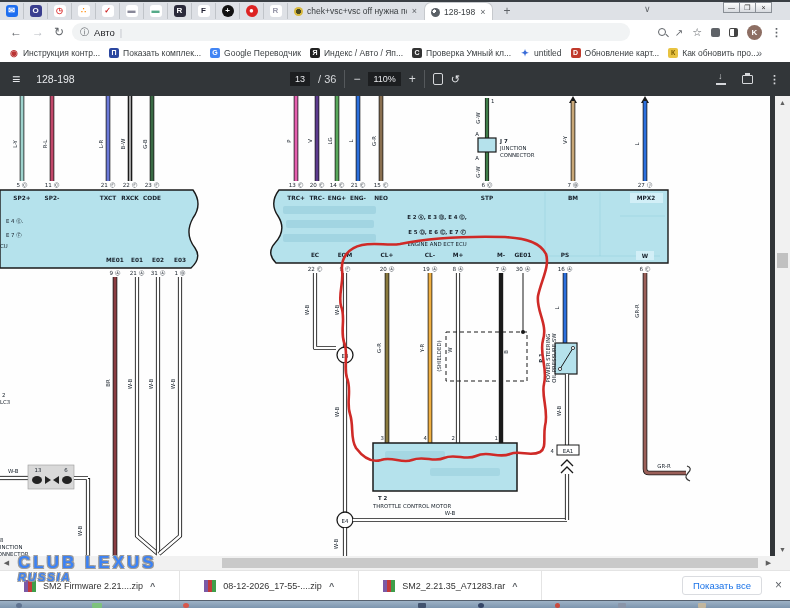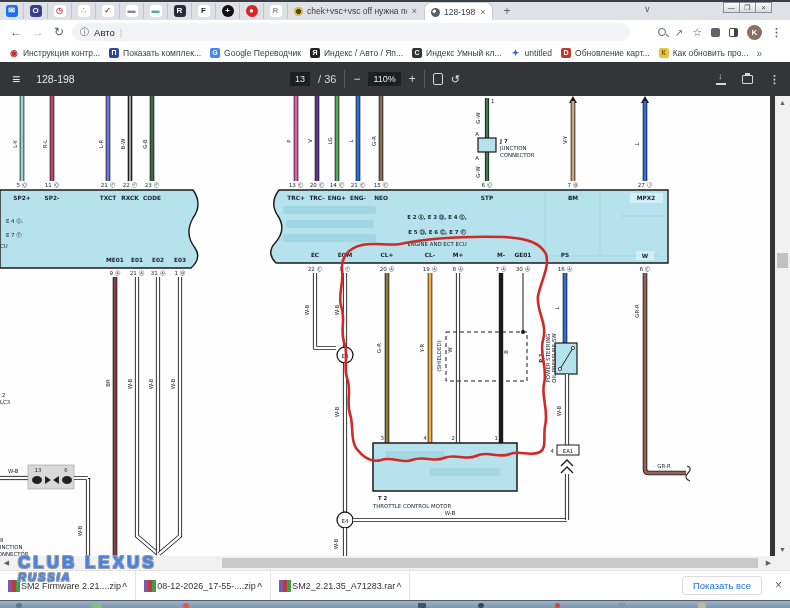--- a/index.html
+++ b/index.html
@@ -87,21 +87,21 @@
   .corner { position:absolute; left:775px; top:556px; width:15px; height:14px; background:#f1f1f1; }
 
   
   .wmark { position:absolute; left:18px; top:553px; z-index:5; color:#3b82f6; text-align:left; pointer-events:none;
            text-shadow:-1px -1px 0 #9a9a9a, 1px -1px 0 #9a9a9a, -1px 1px 0 #9a9a9a, 1px 1px 0 #9a9a9a; }
   .wm1 { font-size:17px; font-weight:bold; letter-spacing:3px; }
   .wm2 { font-size:11px; font-weight:bold; letter-spacing:2px; margin-top:-2px;font-style:italic; }
 
   
   .dlbar { position:absolute; left:0; top:570px; width:790px; height:30px; background:#fff; border-top:1px solid #e4e4e4; display:flex; align-items:center; }
-  .chip { height:30px; display:flex; align-items:center; gap:1px; padding:0 8px; border-right:1px solid #e4e4e4; font-size:9px; color:#333; }
+  .chip { height:30px; display:flex; align-items:center; gap:7px; padding:0 24px; border-right:1px solid #e4e4e4; font-size:9px; color:#333; }
   .rar { width:12px; height:12px; display:flex; }
   .rar i { flex:1; } .rar i:nth-child(1){background:#7b5aa6}.rar i:nth-child(2){background:#c23b3b}.rar i:nth-child(3){background:#3f9e4a}
   .caret { color:#5f6368; font-weight:bold; font-size:9px; }
   .showall { position:absolute; right:28px; top:5px; height:19px; padding:0 10px; border:1px solid #dadce0; border-radius:3px; background:#fff; color:#1a73e8; font-size:9.5px; line-height:17px; }
   .dclose { position:absolute; right:8px; top:7px; color:#5f6368; font-size:12px; }
 
   
   .taskbar { position:absolute; left:0; top:600px; width:790px; height:8px; background:linear-gradient(#9db2c6,#7d95ae); border-top:1px solid #55606e; }
   .tb { position:absolute; top:2px; height:5px; border-radius:1px; opacity:.9; }
 </style>
@@ -198,21 +198,21 @@
   <div class="bitem">
       <span class="bico b2">G</span>
       <span>Google Переводчик</span>
     </div>
   <div class="bitem">
       <span class="bico b3">Я</span>
       <span>Индекс / Авто / Яп...</span>
     </div>
   <div class="bitem">
       <span class="bico b4">С</span>
-      <span>Индекс Умный кл...</span>
+      <span>Проверка Умный кл...</span>
     </div>
   <div class="bitem">
       <span class="bico b5">✦</span>
       <span>untitled</span>
     </div>
   <div class="bitem">
       <span class="bico b6">D</span>
       <span>Обновление карт...</span>
     </div>
   <div class="bitem">

